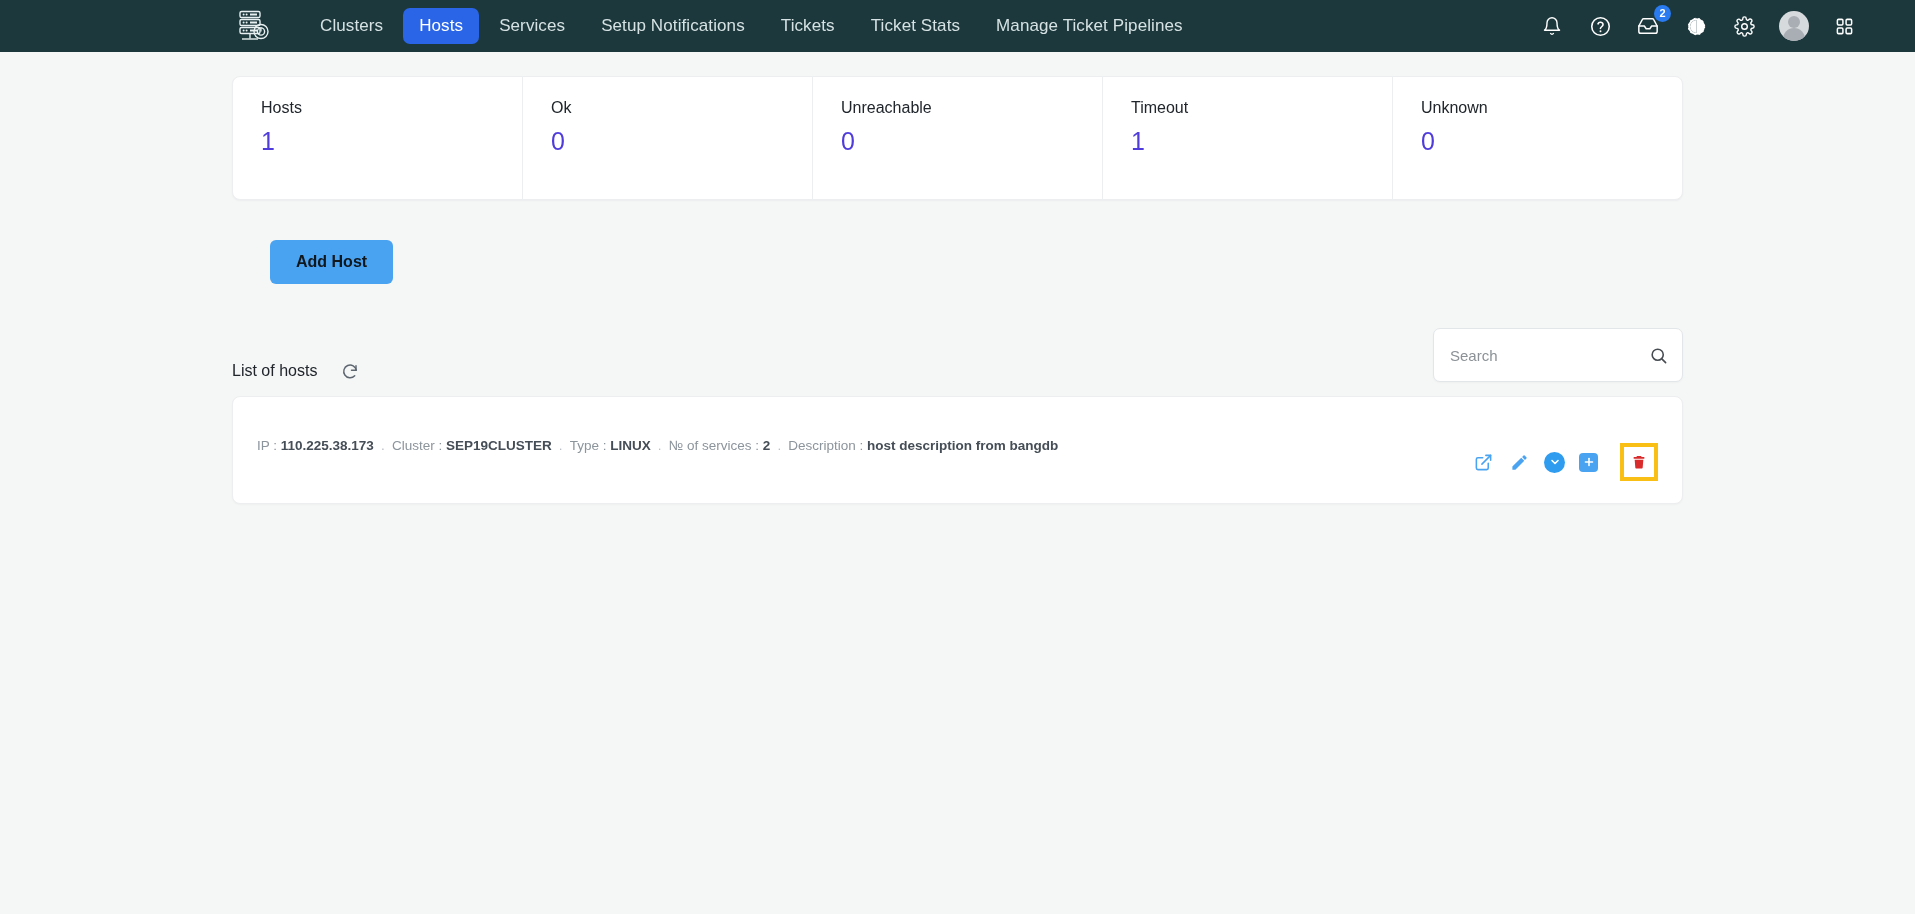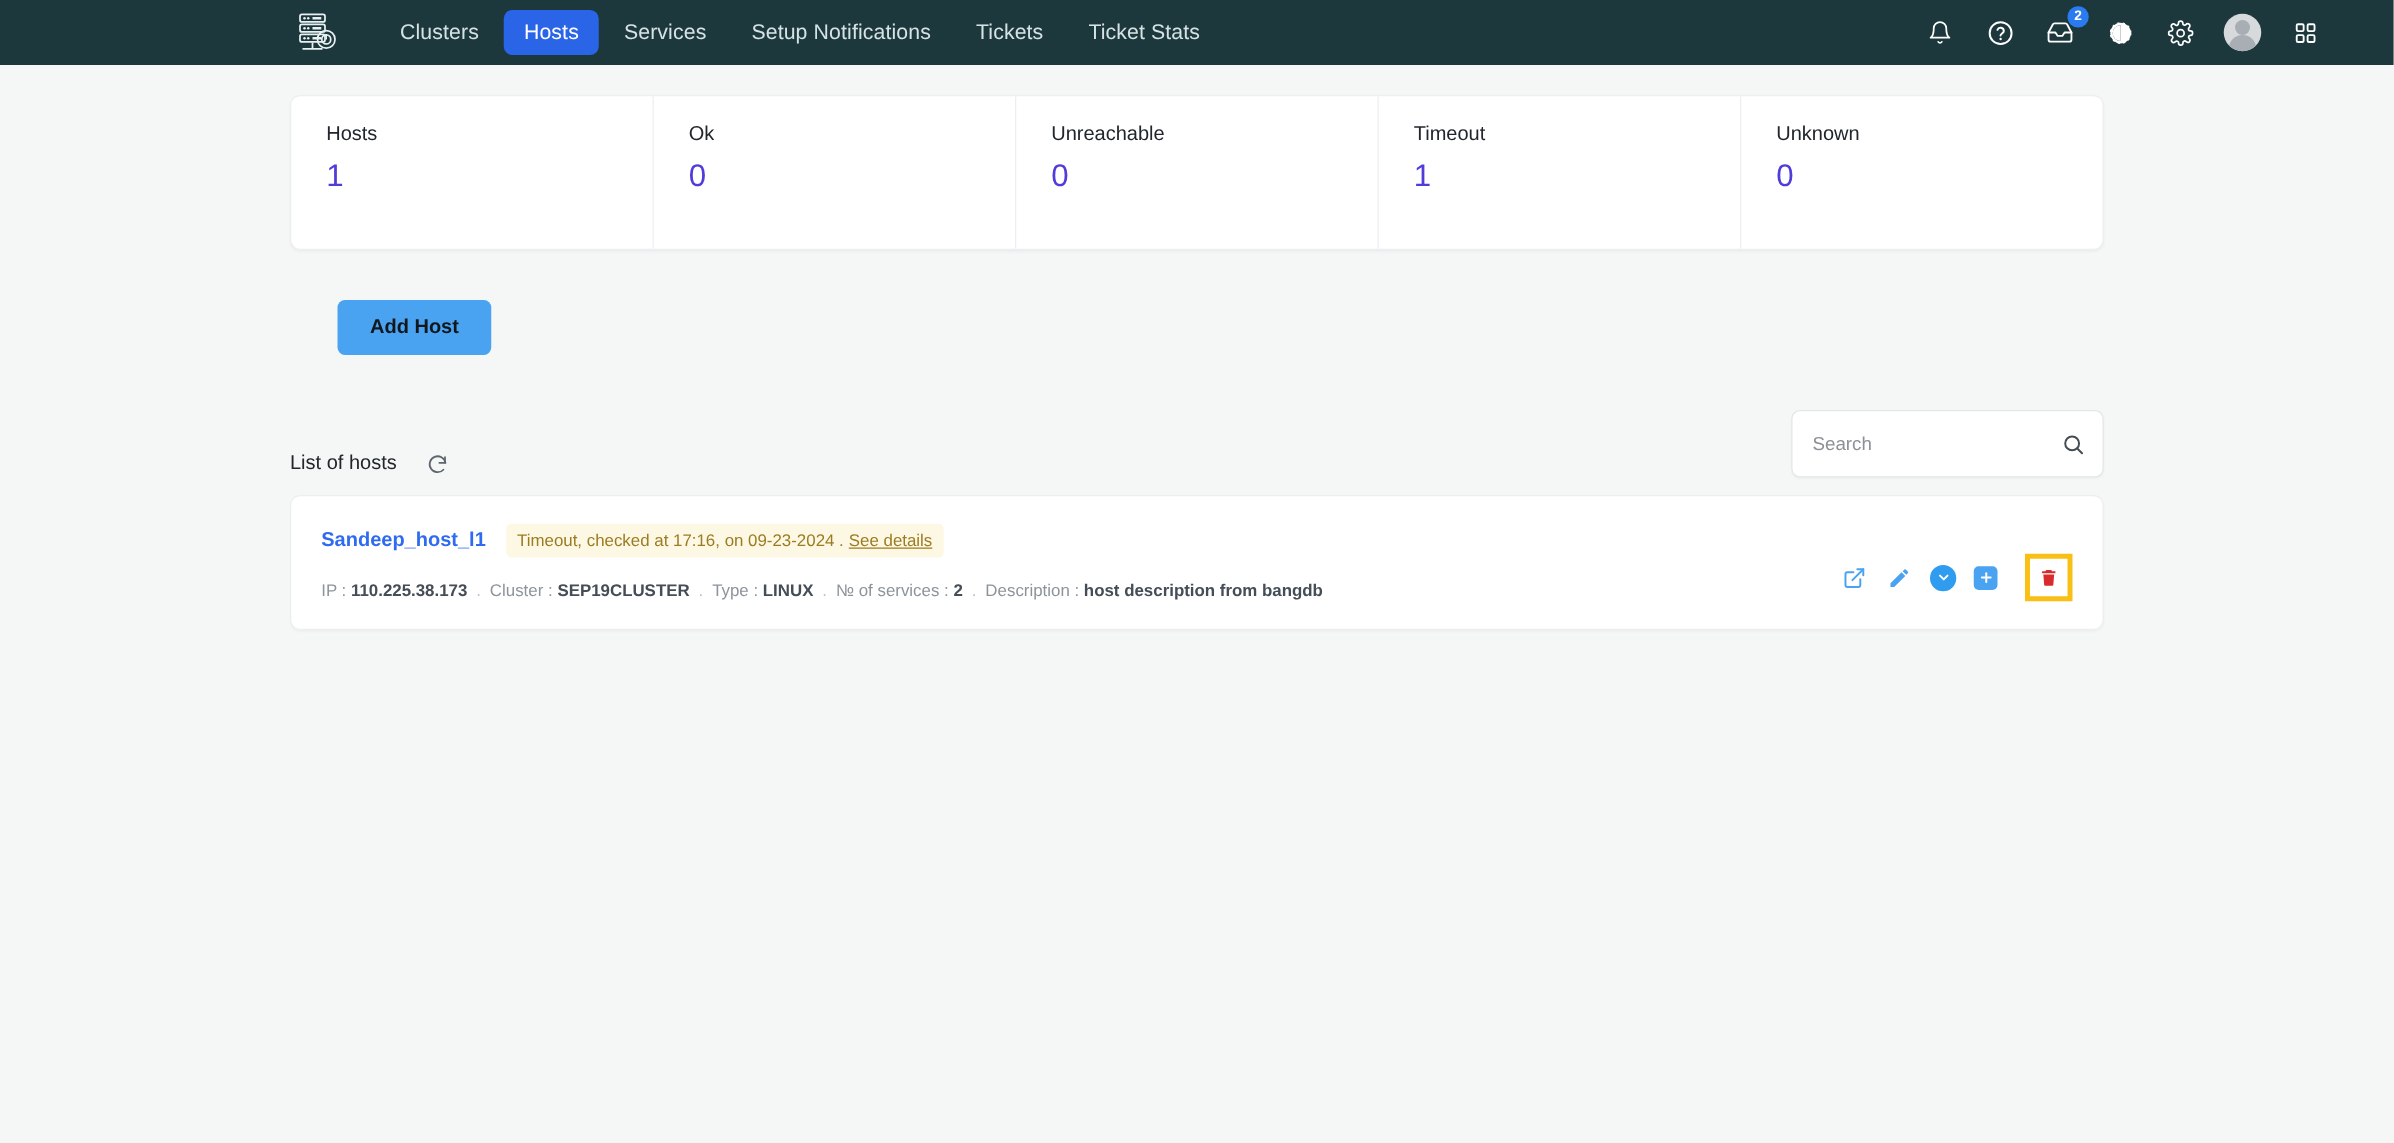--- a/index.html
+++ b/index.html
@@ -307,20 +307,21 @@
     </svg>
   </div>
 
   <div class="nav-links">
     <div class="nav-link">Clusters</div>
     <div class="nav-link active">Hosts</div>
     <div class="nav-link">Services</div>
     <div class="nav-link">Setup Notifications</div>
     <div class="nav-link">Tickets</div>
     <div class="nav-link">Ticket Stats</div>
+    <div class="nav-link">Manage Ticket Pipelines</div>
   </div>
 
   <div class="nav-icons">
     <div class="nav-ico">
       <svg width="20" height="20" viewBox="0 0 24 24" fill="none" stroke="currentColor" stroke-width="1.7" stroke-linecap="round" stroke-linejoin="round">
         <path d="M18 8A6 6 0 006 8c0 7-3 9-3 9h18s-3-2-3-9"></path>
         <path d="M13.7 21a2 2 0 01-3.4 0"></path>
       </svg>
     </div>
     <div class="nav-ico">
@@ -409,27 +410,20 @@
           <circle cx="11" cy="11" r="7"></circle>
           <line x1="16.2" y1="16.2" x2="21" y2="21"></line>
         </svg>
       </span>
     </div>
   </div>
 
   
   <div class="host-card">
     <div class="host-info">
-      <div class="host-top">
-        <span class="host-name">Sandeep_host_l1</span>
-        <span class="status-badge">
-          <span>Timeout, checked at 17:16, on 09-23-2024 .</span>
-          <span class="see-details">See details</span>
-        </span>
-      </div>
       <div class="host-meta">
         <span class="meta-item">
           <span>IP :</span>
           <b>110.225.38.173</b>
         </span>
         <span class="meta-sep">.</span>
         <span class="meta-item">
           <span>Cluster :</span>
           <b>SEP19CLUSTER</b>
         </span>

